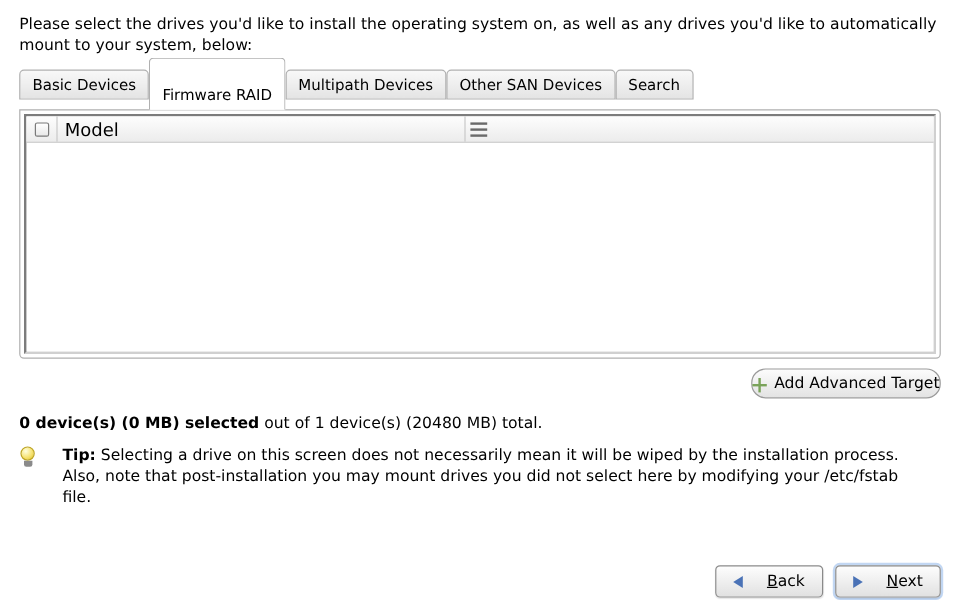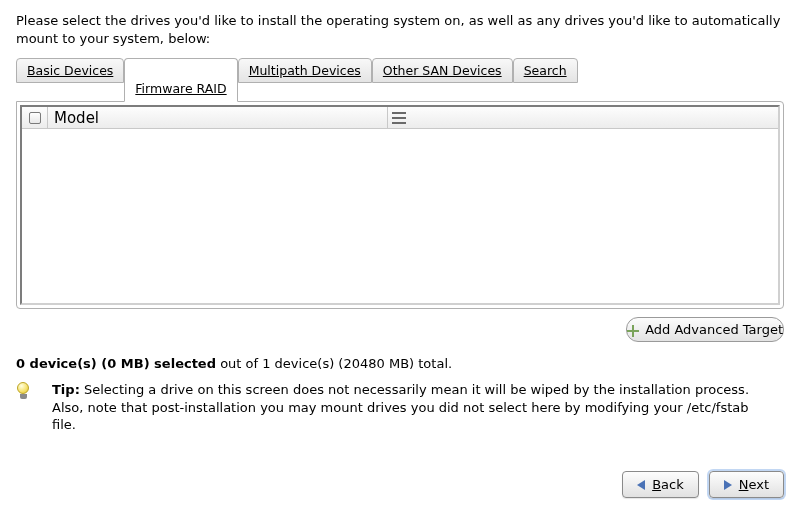--- a/index.html
+++ b/index.html
@@ -8,28 +8,27 @@
     padding: 0;
     font-family: "DejaVu Sans", "Liberation Sans", sans-serif;
     font-size: 13px;
     color: #000;
     background: #fff;
     width: 800px;
     height: 512px;
     position: relative;
   }
   .container { padding: 12px 16px 0 16px; }
-  .instruction { margin-bottom: 10px; line-height: 1.35; }
+  .instruction { line-height: 1.35; }
   .tabs {
     display: flex;
-    align-items: flex-start;
+    align-items: center;
     gap: 0;
     position: relative;
     z-index: 2;
-    text-decoration: underline;
   }
   .tab {
     border: 1px solid #b0b0b0;
     border-bottom: 1px solid #b0b0b0;
     border-radius: 4px 4px 0 0;
     background: linear-gradient(#f8f8f8, #e4e4e4);
     padding: 4px 10px 4px 10px;
     margin-right: 0px;
     font-size: 12.5px;
     cursor: default;
@@ -124,21 +123,21 @@
   }
   .footer {
     position:absolute; bottom:14px; right:16px; display:flex; gap:10px;
   }
   .nav-btn {
     border: 1px solid #8a8a8a;
     border-radius: 4px;
     background: linear-gradient(#fdfdfd, #e1e1e1);
     padding: 5px 14px;
     font-size: 13px;
-    display:inline-flex; align-items:center; gap:7px;
+    display:inline-flex; align-items:center; gap:20px;
     box-shadow: 0 1px 1px rgba(0,0,0,0.1);
     cursor: default;
   }
   .nav-btn.primary {
     box-shadow: 0 0 0 2px rgba(80,140,220,0.35), 0 1px 1px rgba(0,0,0,0.1);
   }
   .arrow-left, .arrow-right {
     width:0; height:0; border-top:5px solid transparent; border-bottom:5px solid transparent;
   }
   .arrow-left { border-right:8px solid #4a72b6; }

